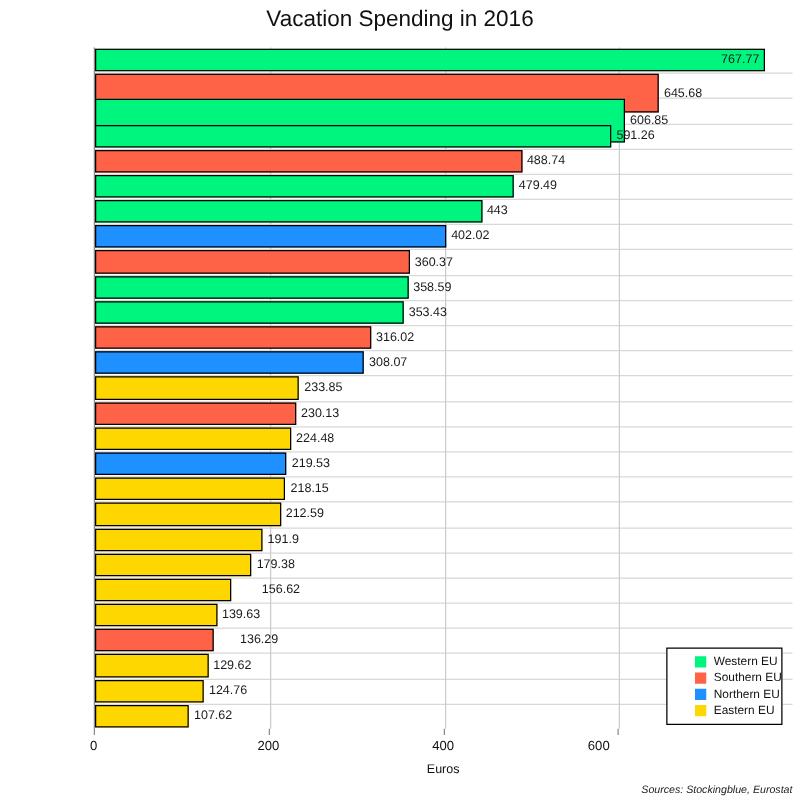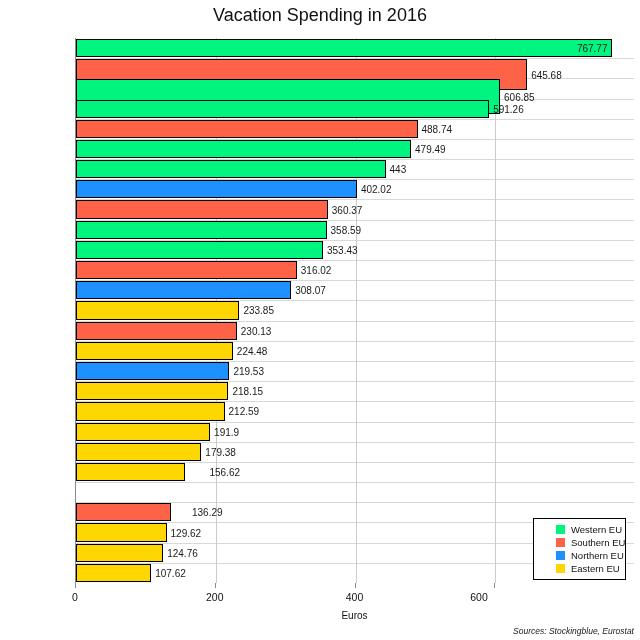--- a/index.html
+++ b/index.html
@@ -195,20 +195,24 @@
         <div class="bar-value" style="left: 138.09px;">191.9</div>
       </div>
       <div class="row" style="top: 403.704px; height: 20.1852px;">
         <div class="bar" style="width: 125.342px; background: rgb(255, 215, 0);"></div>
         <div class="bar-value" style="left: 129.342px;">179.38</div>
       </div>
       <div class="row" style="top: 423.889px; height: 20.1852px;">
         <div class="bar" style="width: 109.438px; background: rgb(255, 215, 0);"></div>
         <div class="bar-value" style="left: 113.438px; margin-left: 20px;">156.62</div>
       </div>
+      <div class="row" style="top: 444.074px; height: 20.1852px;">
+        <div class="bar" style="width: 97.5665px; background: rgb(255, 215, 0);"></div>
+        <div class="bar-value" style="left: 101.566px;">139.63</div>
+      </div>
       <div class="row" style="top: 464.259px; height: 20.1852px;">
         <div class="bar" style="width: 95.2326px; background: rgb(255, 99, 71);"></div>
         <div class="bar-value" style="left: 116px;">136.29</div>
       </div>
       <div class="row" style="top: 484.444px; height: 20.1852px;">
         <div class="bar" style="width: 90.572px; background: rgb(255, 215, 0);"></div>
         <div class="bar-value" style="left: 94.572px;">129.62</div>
       </div>
       <div class="row" style="top: 504.63px; height: 20.1852px;">
         <div class="bar" style="width: 87.1761px; background: rgb(255, 215, 0);"></div>

